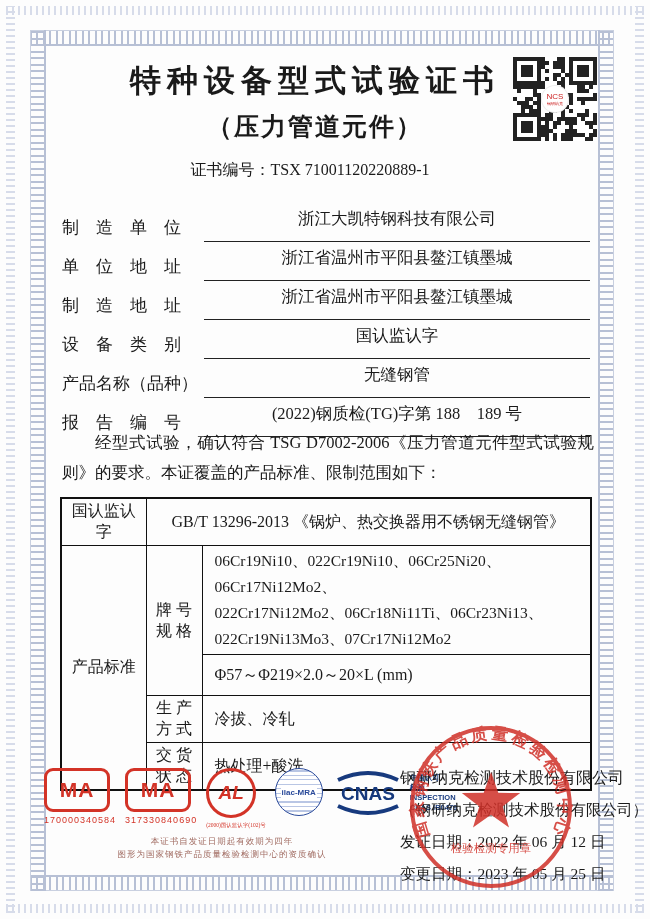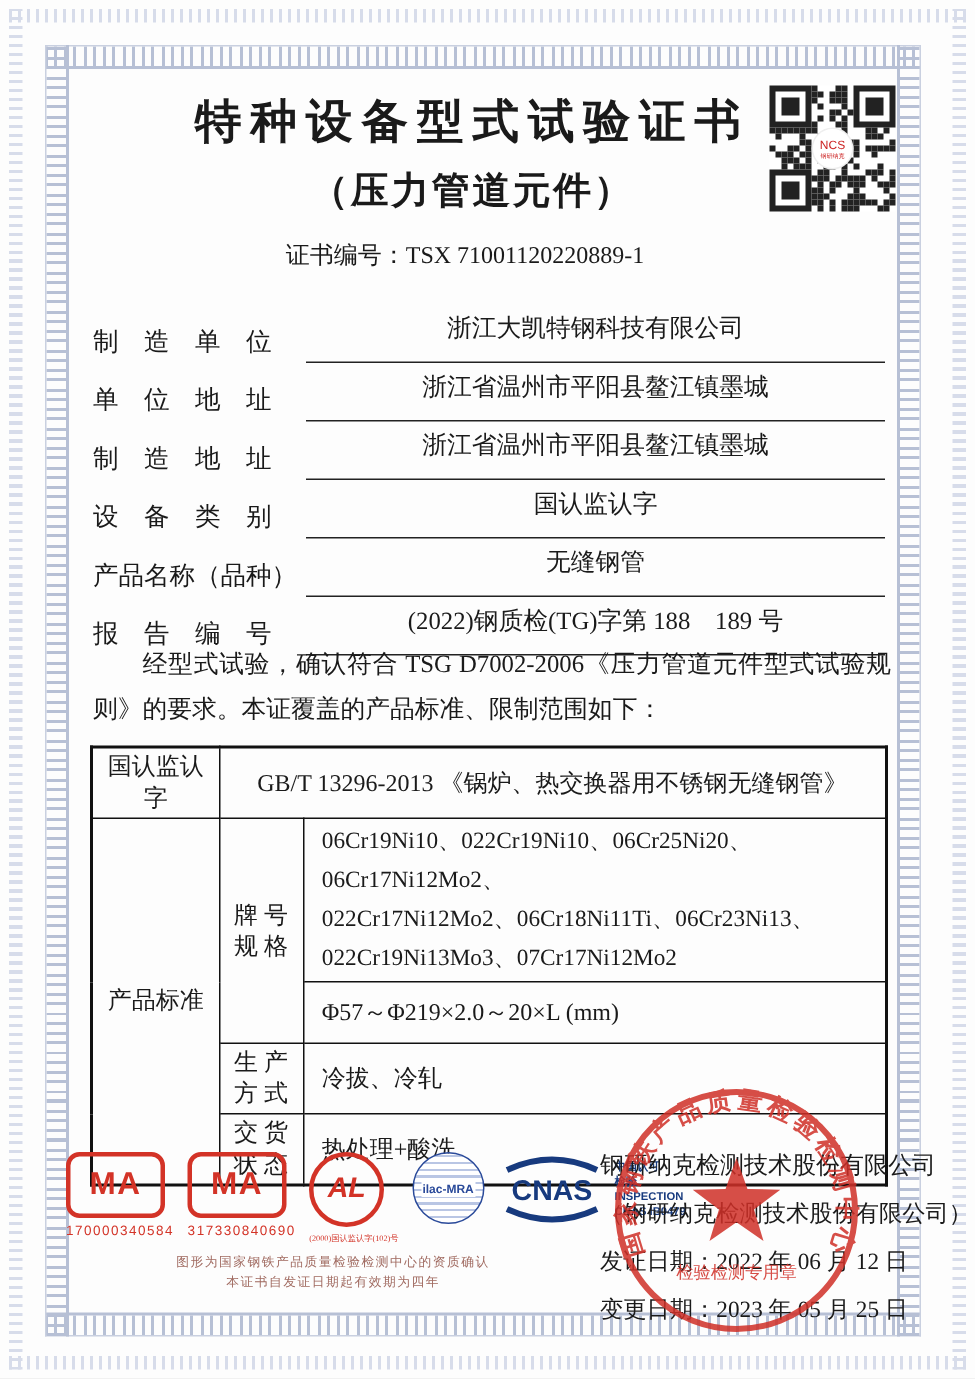--- a/index.html
+++ b/index.html
@@ -336,22 +336,22 @@
         <text x="36" y="30" text-anchor="middle" font-family="Liberation Sans, sans-serif" font-size="19" font-weight="bold" fill="#173a7e">CNAS</text>
       </svg>
       <div class="cnas-caption">中国认可
 检验
 INSPECTION
 CNAS IB0479</div>
     </div>
   </div>
 
   <div class="notes">
+    <div>本证书自发证日期起有效期为四年</div>
     <div>图形为国家钢铁产品质量检验检测中心的资质确认</div>
-    <div>本证书自发证日期起有效期为四年</div>
   </div>
 
   <div class="issuer-block">
     <div class="org">钢研纳克检测技术股份有限公司</div>
     <div>（钢研纳克检测技术股份有限公司）</div>
     <div>发证日期：2022 年 06 月 12 日</div>
     <div>变更日期：2023 年 05 月 25 日</div>
   </div>
 
   <svg class="stamp" width="170" height="170" viewBox="0 0 170 170">

